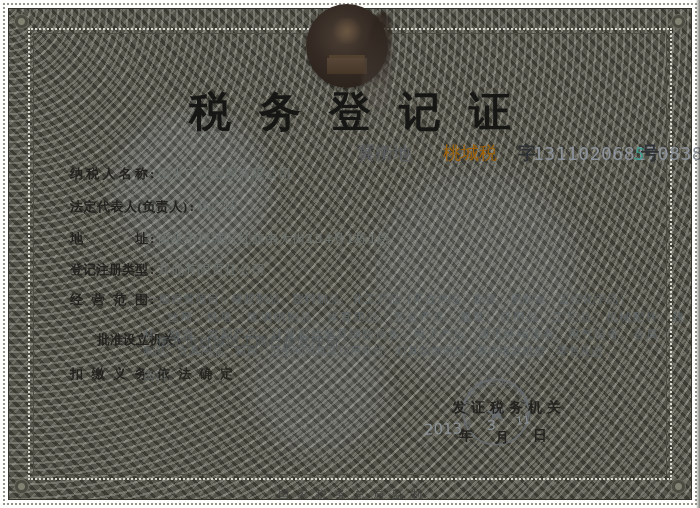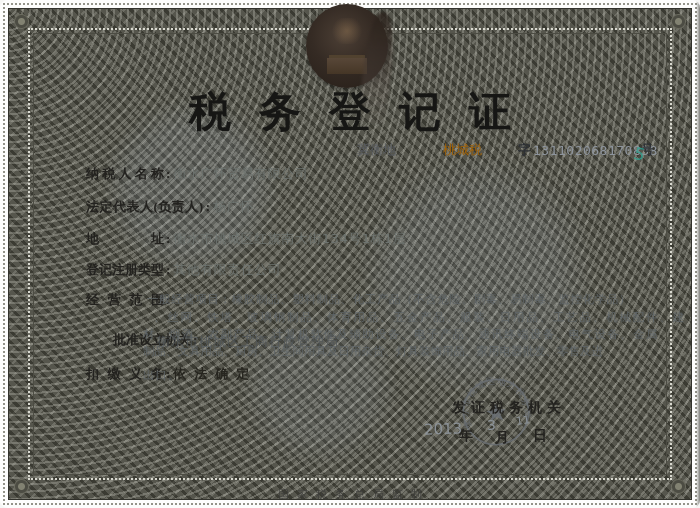--- a/index.html
+++ b/index.html
@@ -1,17 +1,17 @@
 <!DOCTYPE html>
 <html><head>
 <meta charset="utf-8">
 <style>
   html,body{margin:0;padding:0;background:#f6f6f4;}
   .sheet{position:relative;width:700px;height:508px;background:#fdfdfc;overflow:hidden;
-         font-family:"Liberation Serif","DejaVu Serif",serif;border-radius:8px;}
+         font-family:"Liberation Serif","DejaVu Serif",serif;}
   
   .lace{position:absolute;inset:3px;border:2px dotted #94948a;}
   .band{position:absolute;inset:8px;background-color:#56564d;
         background-image:
           repeating-radial-gradient(circle at 0 0, rgba(200,200,190,.30) 0 2px, transparent 2px 7px),
           repeating-linear-gradient(45deg, rgba(25,25,18,.45) 0 3px, transparent 3px 8px),
           repeating-linear-gradient(-45deg, rgba(175,175,165,.28) 0 2px, transparent 2px 9px);
         box-shadow:inset 0 0 0 1px #32322c;}
   .bead{position:absolute;inset:28px;border:2px dotted #d9d9d0;}
   .paper{position:absolute;inset:33px;border:1px solid #4c4c43;
@@ -32,29 +32,29 @@
           background:radial-gradient(circle,rgba(150,120,85,.45),transparent 70%);}
   .emblem::after{content:"";position:absolute;left:21px;bottom:14px;width:40px;height:16px;
           background:linear-gradient(#584738,#453626);box-shadow:0 -5px 0 -2px #51422f;}
   .smudge{position:absolute;left:362px;top:12px;width:28px;height:140px;border-radius:45%;
           background:linear-gradient(rgba(42,33,27,.85), rgba(95,85,78,.30) 55%, transparent 85%);
           filter:blur(1.5px);transform:rotate(6deg);}
   
   .title{position:absolute;left:0;right:0;top:84px;margin:0;text-align:center;
          font-size:42px;font-weight:700;color:#16161​4;color:#161614;
          letter-spacing:28px;text-indent:28px;}
-  .serial span{position:absolute;top:141px;font-size:13px;}
+  .serial span{position:absolute;top:141px;font-size:18px;}
   .s-region{left:357px;color:#5a5e63;}
   .s-office{left:443px;color:#a16207;}
   .s-zi{left:518px;color:#2d3034;font-weight:700;}
   .s-number{left:533px;color:#8d949d;font-family:"DejaVu Sans Mono","Liberation Mono",monospace;
             font-size:12px;letter-spacing:.5px;top:143px !important;}
   .s-hao{left:641px;color:#2d3034;font-weight:700;}
   
-  .row{position:absolute;left:86px;right:38px;display:flex;align-items:center;}
+  .row{position:absolute;left:70px;right:38px;display:flex;align-items:center;}
   .lbl{display:inline-block;width:78px;font-size:13px;font-weight:700;color:#23221f;
        text-align:justify;text-align-last:justify;text-justify:inter-character;white-space:nowrap;}
   .lbl-auto{width:auto;text-align-last:auto;letter-spacing:.5px;}
   .colon{font-weight:700;color:#23221f;margin:0 3px 0 2px;font-size:13px;}
   .val{font-size:13px;color:#6e7470;font-family:"DejaVu Sans","Liberation Sans",sans-serif;
        letter-spacing:.5px;}
   .scope-lines span{position:absolute;font-size:11.5px;color:rgba(95,102,105,.92);
        font-family:"DejaVu Sans","Liberation Sans",sans-serif;white-space:nowrap;z-index:3;}
   .approval-val{position:absolute;left:157px;top:333px;font-size:13px;color:rgba(80,86,89,.85);
        font-family:"DejaVu Sans","Liberation Sans",sans-serif;letter-spacing:1px;z-index:2;}

